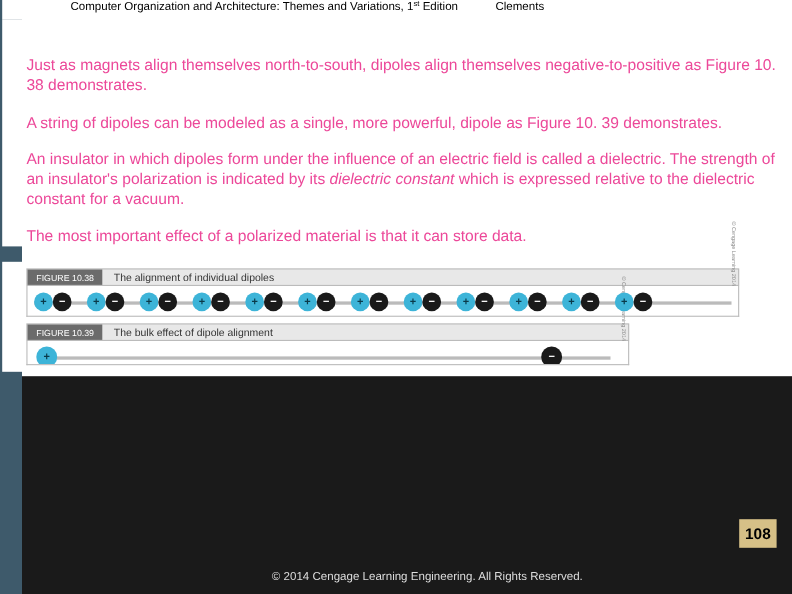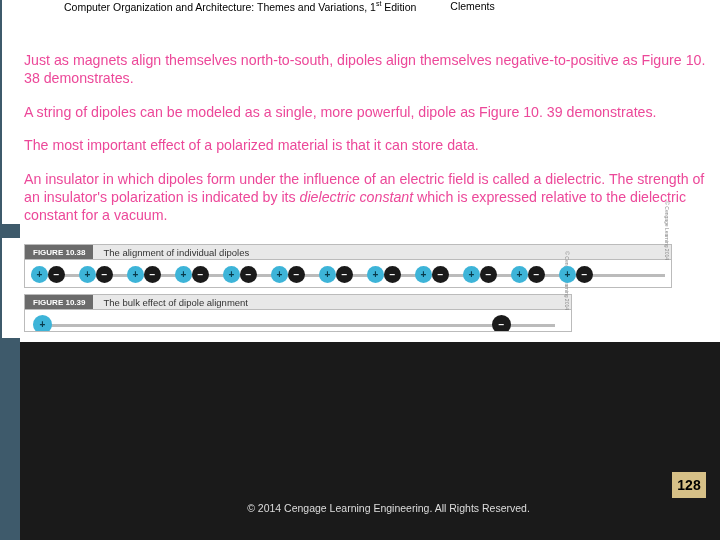--- a/index.html
+++ b/index.html
@@ -57,21 +57,21 @@
     align-items: center;
     background: #e8e8e8;
     height: 16px;
     border: 1px solid #bbb;
     width: 648px;
   }
   .fig-tab {
     background: #6b6b6b;
     color: #fff;
     font-size: 8px;
-    font-weight: bold;
+    font-weight: normal;
     padding: 0 8px;
     height: 100%;
     display: flex;
     align-items: center;
   }
   .fig-cap {
     font-size: 9.5px;
     color: #333;
     padding-left: 10px;
   }
@@ -157,21 +157,21 @@
     font-weight: bold;
     font-size: 14px;
     width: 34px;
     height: 26px;
     display: flex;
     align-items: center;
     justify-content: center;
   }
   .footer {
     position: absolute;
-    bottom: 26px;
+    bottom: 10px;
     left: 0;
     right: 0;
     text-align: center;
     font-size: 10.5px;
     color: #ddd;
     margin-left: 37px;
   }
   .body-wrapper {
      background:#fff;
      margin:0 -20px 0 -18px;
@@ -191,24 +191,24 @@
           <span>
             <span>Computer Organization and Architecture: Themes and Variations, 1</span><span class="sup">st</span><span> Edition</span>
           </span>
           <span class="author">Clements</span>
         </div>
       </div>
 
       <div class="body-text">
         <p class="para" style="margin-top:30px">Just as magnets align themselves north-to-south, dipoles align themselves negative-to-positive as Figure 10. 38 demonstrates.</p>
         <p class="para">A string of dipoles can be modeled as a single, more powerful, dipole as Figure 10. 39 demonstrates.</p>
-        <p class="para">The most important effect of a polarized material is that it can store data.</p>
         <p class="para">
           <span>An insulator in which dipoles form under the influence of an electric field is called a dielectric. The strength of an insulator's polarization is indicated by its </span><span class="italic">dielectric constant</span><span> which is expressed relative to the dielectric constant for a vacuum.</span>
         </p>
+        <p class="para">The most important effect of a polarized material is that it can store data.</p>
       </div>
 
       <div class="white-area">
 
         <div class="figure-box">
           <div class="fig-header">
             <div class="fig-tab">FIGURE 10.38</div>
             <div class="fig-cap">The alignment of individual dipoles</div>
           </div>
           <div class="fig-body">
@@ -281,17 +281,17 @@
               <div class="spacer"></div>
               <div class="circ neg big-neg">−</div>
             </div>
           </div>
           <div class="fig-side-copyright">© Cengage Learning 2014</div>
         </div>
 
       </div>
     </div>
 
-    <div class="page-num">128</div>
+    <div class="page-num">108</div>
     <div class="footer">© 2014 Cengage Learning Engineering. All Rights Reserved.</div>
 
   </div>
 </div>
 
 </body></html>

